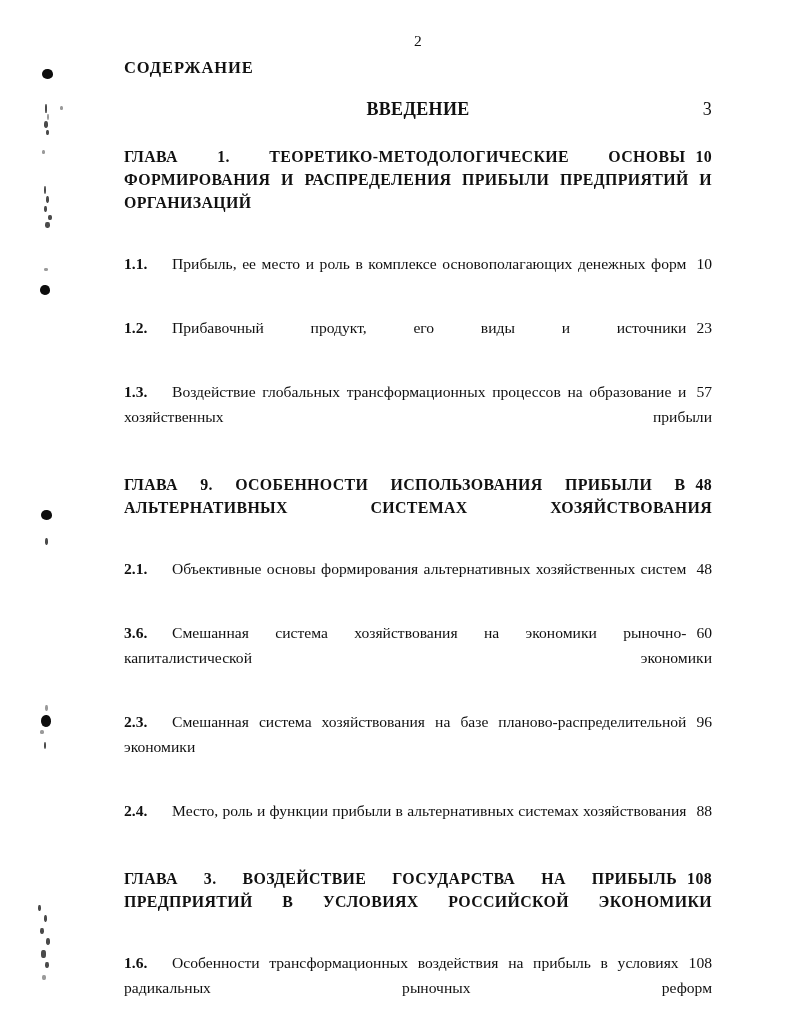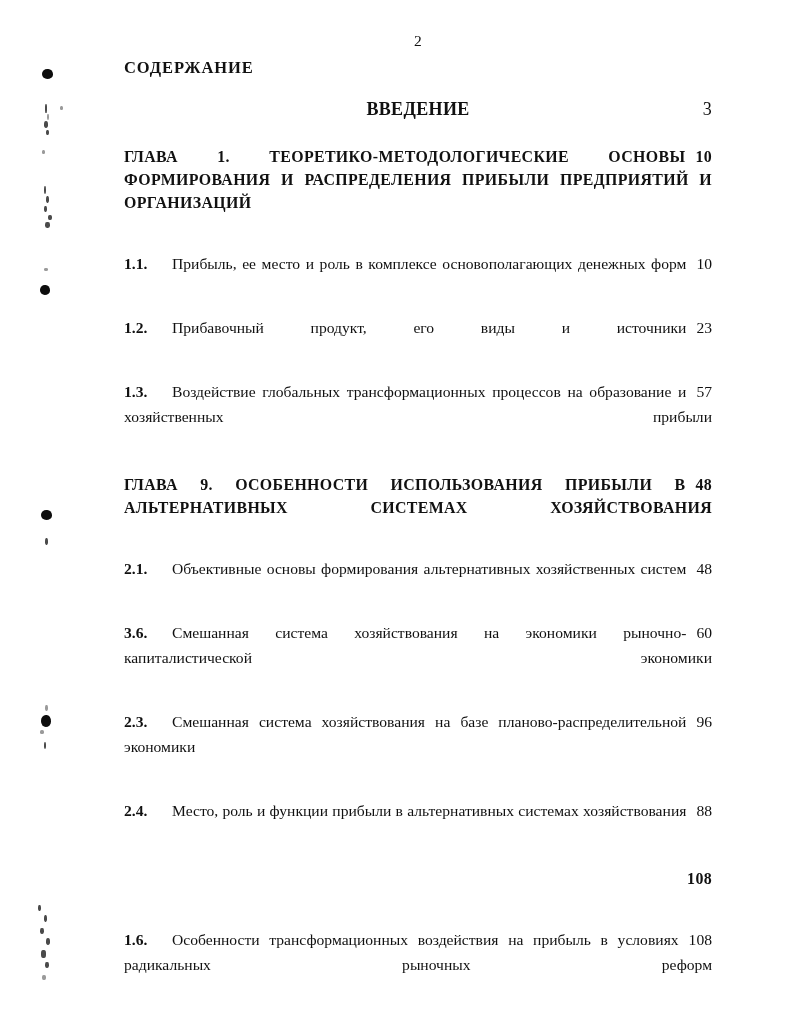--- a/index.html
+++ b/index.html
@@ -249,20 +249,21 @@
 
       <div class="entry section">
         <span class="pg">88</span>
         <span class="num">2.4.</span><span class="txt">Место, роль и функции прибыли в альтернативных системах хозяйствования</span>
       </div>
 
       <div class="sp-m"></div>
 
       <div class="entry chapter">
         <span class="pg">108</span>
+        <span class="txt">ГЛАВА 3. ВОЗДЕЙСТВИЕ ГОСУДАРСТВА НА ПРИБЫЛЬ ПРЕДПРИЯТИЙ В УСЛОВИЯХ РОССИЙСКОЙ ЭКОНОМИКИ</span>
       </div>
 
       <div class="sp-s"></div>
 
       <div class="entry section">
         <span class="pg">108</span>
         <span class="num">1.6.</span><span class="txt">Особенности трансформационных воздействия на прибыль в условиях радикальных рыночных реформ</span>
       </div>
 
       <div class="sp-s"></div>

